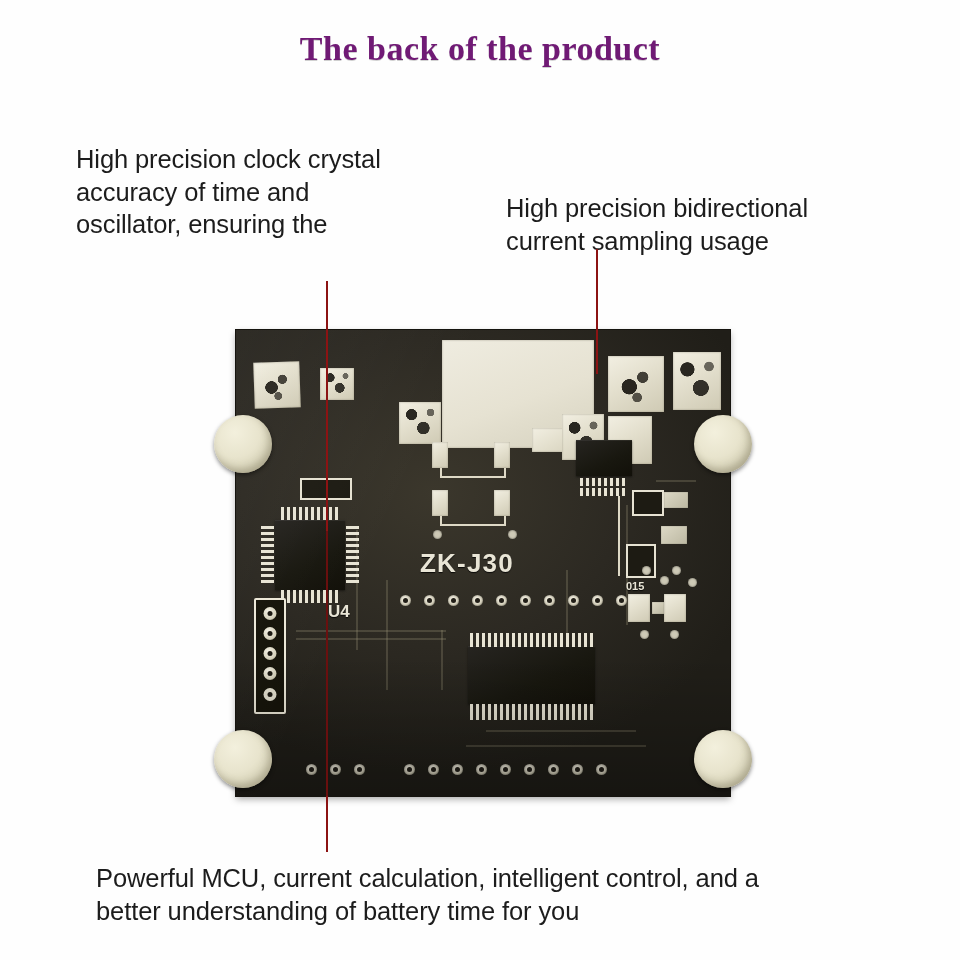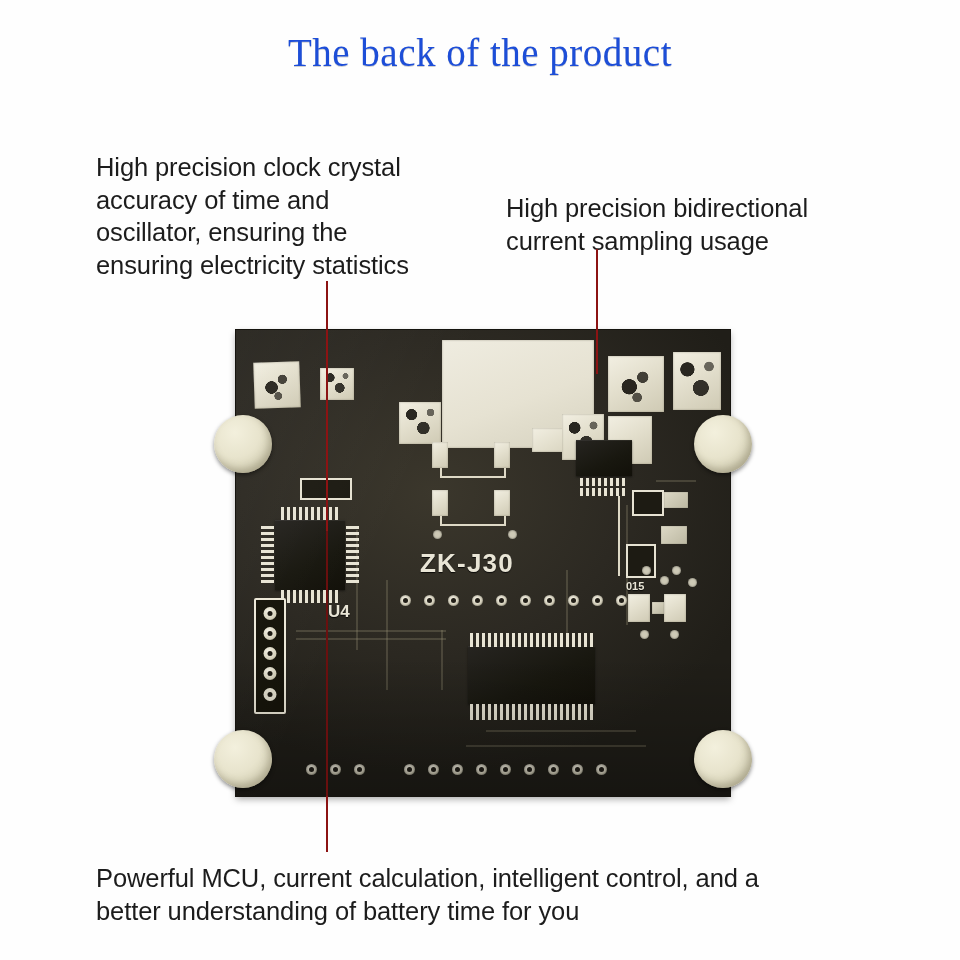--- a/index.html
+++ b/index.html
@@ -24,41 +24,40 @@
   }
 
   
   .page-title {
     position: absolute;
     left: 0;
     top: 30px;
     width: 960px;
     text-align: center;
     font-family: "Liberation Serif", "DejaVu Serif", serif;
-    font-size: 39px;
-    font-weight: 400;
-    color: #1d4ed8;
+    font-size: 34px;
+    font-weight: 700;
+    color: #701a75;
     letter-spacing: 0.5px;
     text-shadow: 0 1px 0 rgba(0,0,0,0.18);
   }
 
   
   .caption {
     position: absolute;
     color: #1c1c1c;
     font-size: 25.5px;
     line-height: 1.28;
     font-weight: 400;
     letter-spacing: -0.1px;
   }
   .caption-topleft {
-    left: 96px;
+    left: 76px;
     top: 143px;
     width: 420px;
-    margin-top: 8px;
   }
   .caption-topright {
     left: 506px;
     top: 192px;
     width: 400px;
   }
   .caption-bottom {
     left: 96px;
     top: 862px;
     width: 800px;
@@ -240,21 +239,20 @@
 
   <div class="leader leader-right"></div>
   <div class="leader leader-left"></div>
   <div class="leader leader-left-over"></div>
   <div class="leader leader-bottom"></div>
 
   <div class="caption caption-topleft">
     <div>High precision clock crystal</div>
     <div>accuracy of time and</div>
     <div>oscillator, ensuring the</div>
-    <div>ensuring electricity statistics</div>
   </div>
 
   <div class="caption caption-topright">
     <div>High precision bidirectional</div>
     <div>current sampling usage</div>
   </div>
 
   <div class="caption caption-bottom">
     <div>Powerful MCU, current calculation, intelligent control, and a</div>
     <div>better understanding of battery time for you</div>

